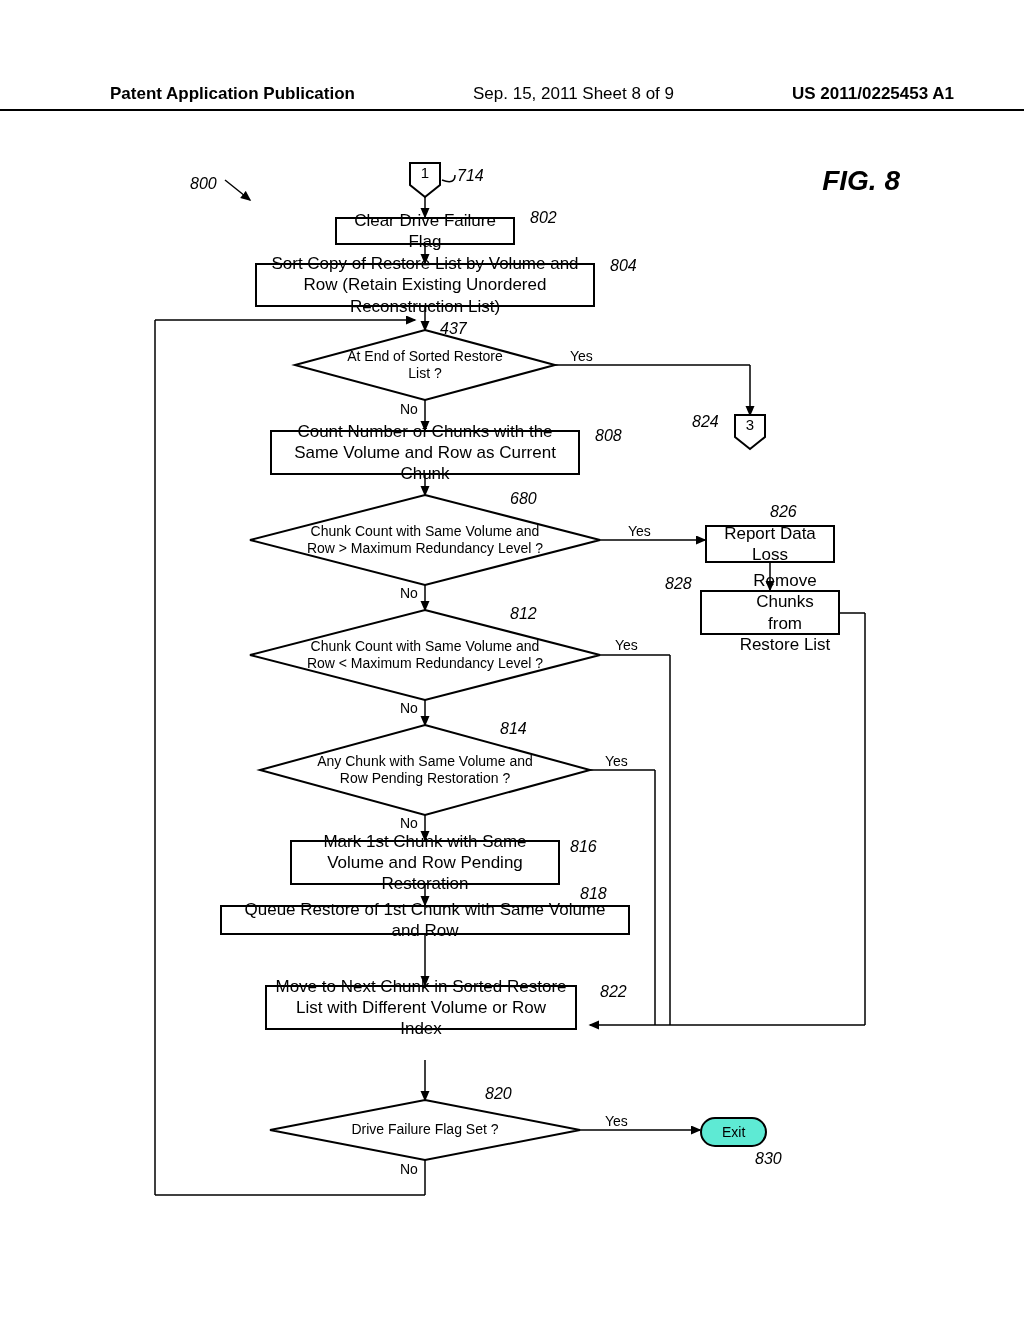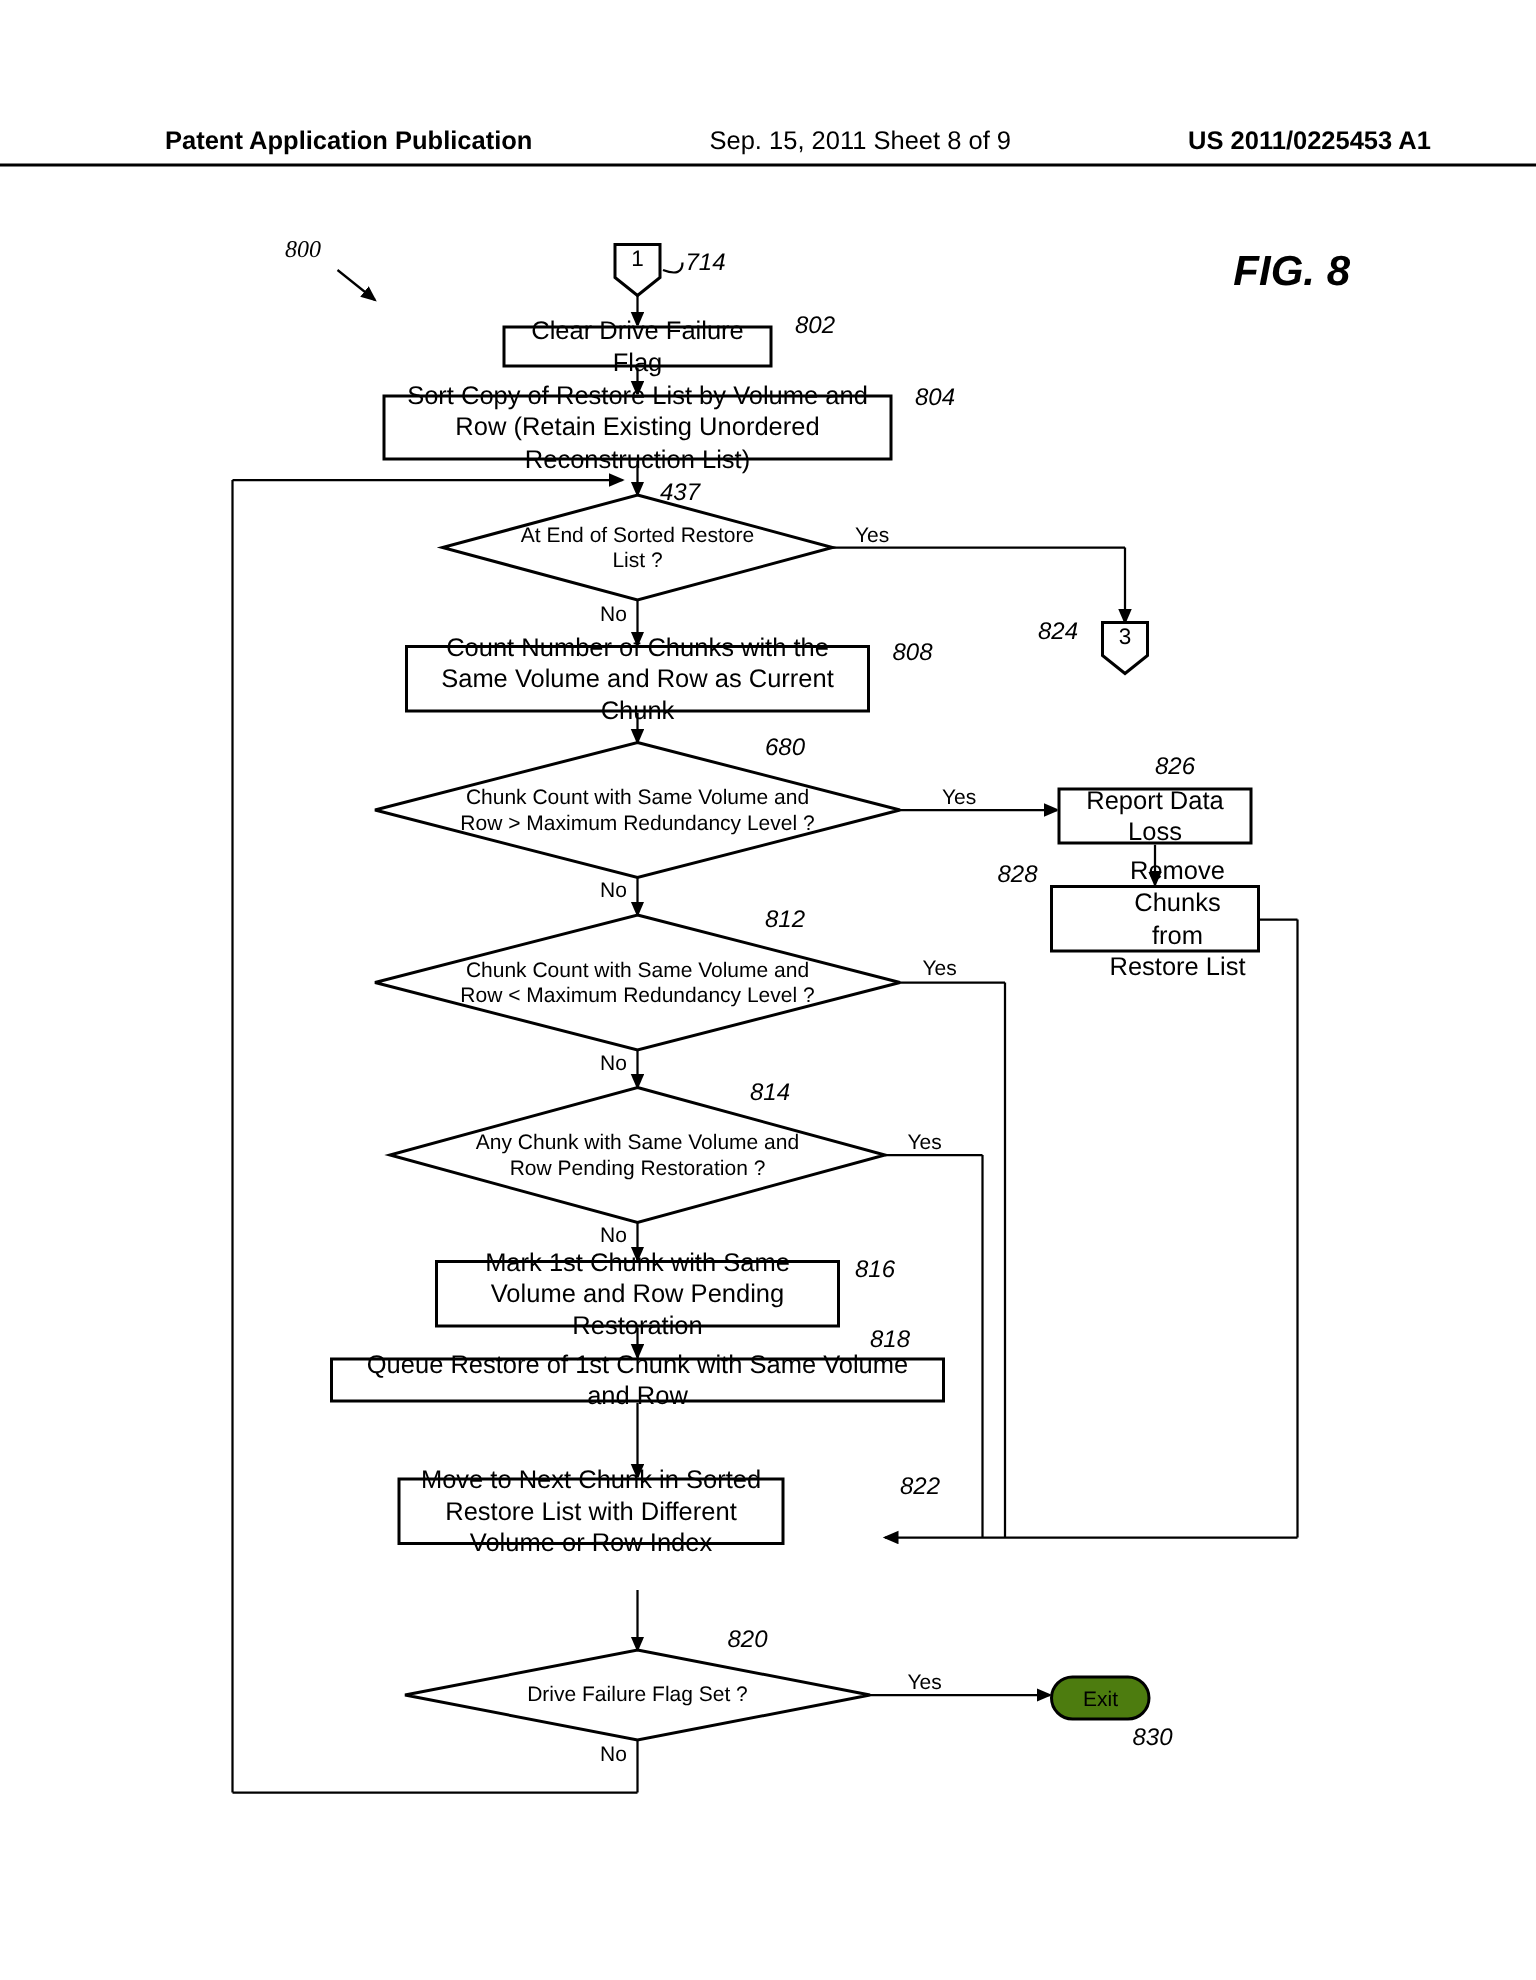--- a/index.html
+++ b/index.html
@@ -66,21 +66,21 @@
   }
   .ref {
     position: absolute;
     font-style: italic;
     font-size: 16px;
   }
   .terminal {
     position: absolute;
     border: 2px solid #000;
     border-radius: 20px;
-    background: #4d7c0f;
+    background: #5eead4;
     text-align: center;
     font-size: 14px;
     padding: 5px 20px;
   }
   .connector {
     position: absolute;
     text-align: center;
     font-size: 15px;
     width: 30px;
     line-height: 22px;
@@ -92,21 +92,21 @@
 <div class="header">
   <span>Patent Application Publication</span>
   <span class="center">Sep. 15, 2011  Sheet 8 of 9</span>
   <span>US 2011/0225453 A1</span>
 </div>
 
 <div class="figure-area">
 
   <div class="fig-title">FIG. 8</div>
 
-  <div class="ref" style="top:13px; left:80px;font-family:Liberation Serif, serif;">800</div>
+  <div class="ref" style="top:30px; left:80px;">800</div>
   <svg class="flow" width="800" height="1130">
     <defs>
       <marker id="arrow" markerWidth="8" markerHeight="8" refX="6" refY="3" orient="auto">
         <path d="M0,0 L7,3 L0,6 Z" fill="#000"></path>
       </marker>
     </defs>
 
     <line x1="115" y1="35" x2="140" y2="55" stroke="#000" stroke-width="1.5" marker-end="url(#arrow)"></line>
 
     <polygon points="300,18 330,18 330,40 315,52 300,40" fill="#fff" stroke="#000" stroke-width="2"></polygon>
@@ -221,21 +221,21 @@
   <div class="ref" style="top:575px; left:390px;">814</div>
   <div class="label" style="top:608px; left:495px;">Yes</div>
   <div class="label" style="top:670px; left:290px;">No</div>
 
   <div class="box" style="top:695px; left:180px; width:270px; height:45px;">Mark 1st Chunk with Same Volume and Row Pending Restoration</div>
   <div class="ref" style="top:693px; left:460px;">816</div>
 
   <div class="box" style="top:760px; left:110px; width:410px; height:30px;">Queue Restore of 1st Chunk with Same Volume and Row</div>
   <div class="ref" style="top:740px; left:470px;">818</div>
 
-  <div class="box" style="top:840px; left:155px; width:258px; height:45px;">Move to Next Chunk in Sorted Restore List with Different Volume or Row Index</div>
+  <div class="box" style="top:840px; left:155px; width:312px; height:45px;">Move to Next Chunk in Sorted Restore List with Different Volume or Row Index</div>
   <div class="ref" style="top:838px; left:490px;">822</div>
 
   <div class="diamond" style="top:965px; left:225px; width:180px; height:40px;">
     <div class="dtext">Drive Failure Flag Set ?</div>
   </div>
   <div class="ref" style="top:940px; left:375px;">820</div>
   <div class="label" style="top:968px; left:495px;">Yes</div>
   <div class="label" style="top:1016px; left:290px;">No</div>
 
   <div class="terminal" style="top:972px; left:590px;">Exit</div>

